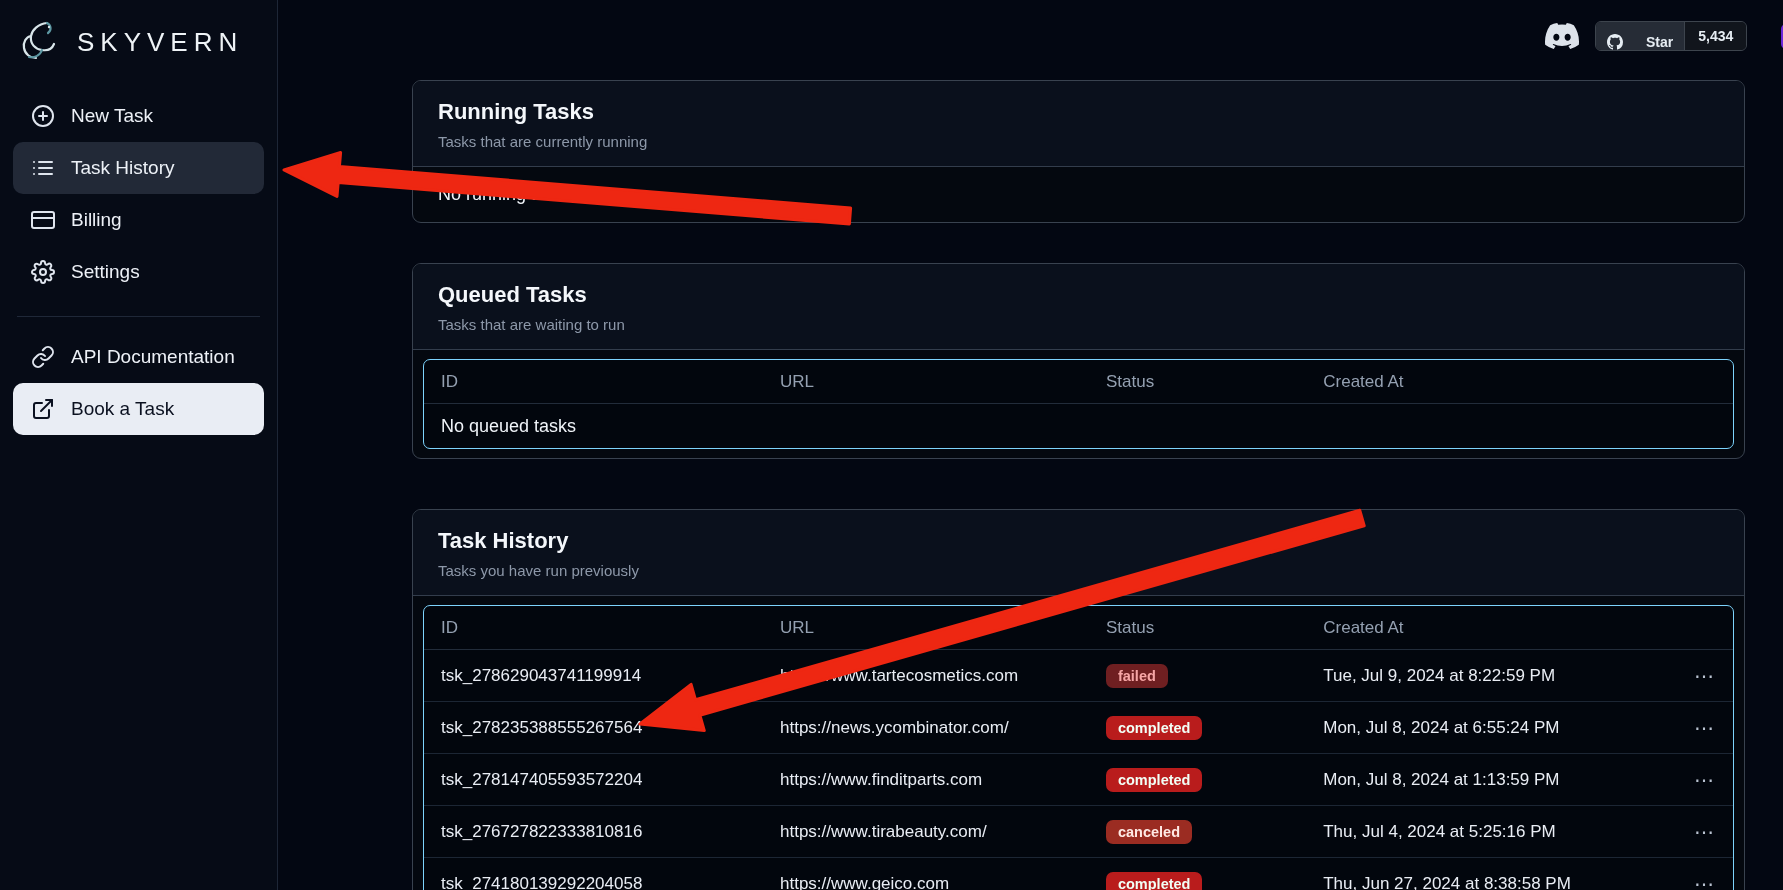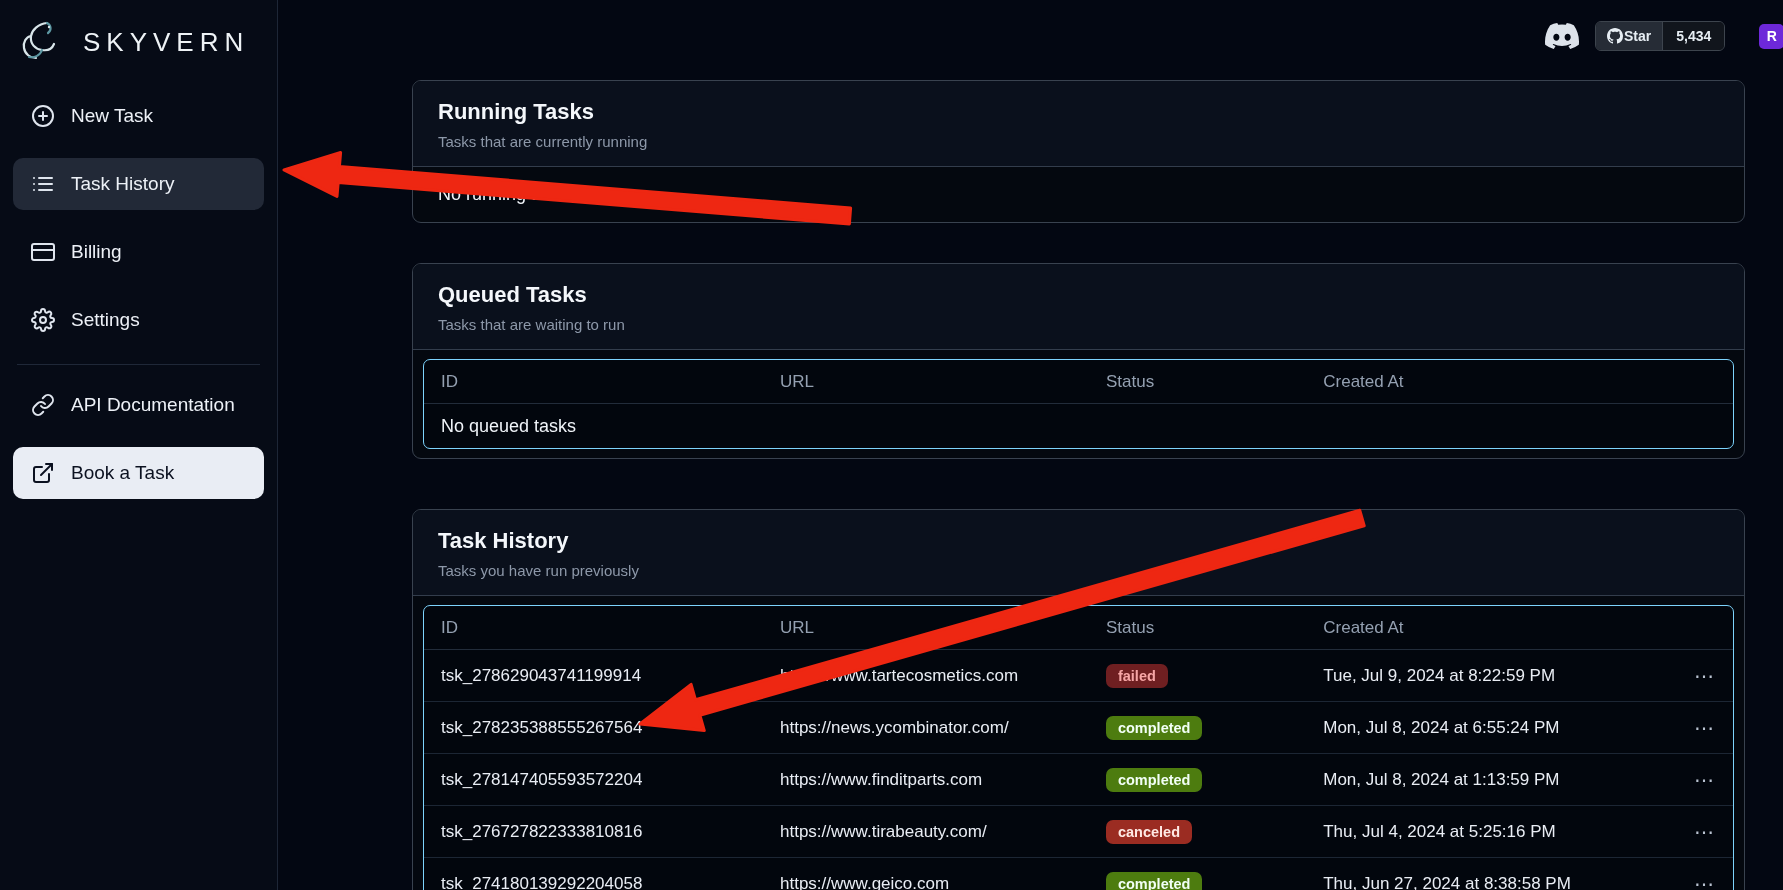--- a/index.html
+++ b/index.html
@@ -13,40 +13,40 @@
   }
 
   
   .sidebar {
     position: absolute; left: 0; top: 0; bottom: 0; width: 278px;
     background: #060b16;
     border-right: 1px solid #1d2636;
     padding: 14px 13px;
     z-index: 10;
   }
-  .logo { display: flex; align-items: center; gap: 16px; padding: 4px 6px 10px; }
+  .logo { display: flex; align-items: center; gap: 10px; padding: 4px 6px 10px; }
   .logo-mark { width: 48px; height: 48px; flex: none; }
   .logo-text { font-size: 26px; letter-spacing: 6px; color: #eef3f6; font-weight: 400; }
-  nav.primary, nav.secondary { margin-top: 14px; display: flex; flex-direction: column; gap: 16px; }
+  nav.primary, nav.secondary { margin-top: 14px; display: flex; flex-direction: column; gap: 0; }
   .nav-item {
     height: 52px; display: flex; align-items: center; gap: 16px;
     padding: 0 18px; border-radius: 10px; font-size: 19px; color: #edf1f7; cursor: pointer;
   }
   .nav-item.active { background: #222937; }
   .nav-item .nicon { width: 24px; height: 24px; display: flex; color: #dfe5ee; flex: none; }
   .nav-item .nicon svg { width: 24px; height: 24px; }
   .sep { height: 1px; background: #1f2838; margin: 18px 4px 10px; }
   .nav-item.demo { background: #e9edf4; color: #0b1120; font-weight: 500; }
   .nav-item.demo .nicon { color: #0b1120; }
 
   
   .topbar { position: absolute; top: 20px; left: 1545px; display: flex; align-items: center; height: 32px; z-index: 20; }
   .discord-btn { width: 34px; display: flex; margin-right: 16px; color: #dde2ea; cursor: pointer; }
   .gh { display: flex; align-items: stretch; border: 1px solid #3d444d; border-radius: 6px; overflow: hidden; height: 30px; cursor: pointer; background: #11151c; }
-  .gh-star { display: flex; align-items: center; gap: 1px; background: #262c36; padding: 0 11px; font-size: 14px; font-weight: 700; color: #e6edf3; }
+  .gh-star { display: flex; align-items: flex-end; gap: 23px; background: #262c36; padding: 0 11px; font-size: 14px; font-weight: 700; color: #e6edf3; }
   .gh-count { display: flex; align-items: center; background: #11151c; border-left: 1px solid #3d444d; padding: 0 13px; font-size: 14px; font-weight: 700; color: #e6edf3; }
   .avatar { width: 25px; height: 25px; background: #6d28d9; color: #fff; border-radius: 5px; display: flex; align-items: center; justify-content: center; font-size: 14px; font-weight: 700; margin-left: 34px; cursor: pointer; flex: none; }
 
   
   .content { position: absolute; left: 412px; top: 80px; width: 1333px; }
   .card { border: 1px solid #39424f; border-radius: 9px; background: #04080f; overflow: hidden; }
   .card-queued { margin-top: 40px; }
   .card-history { margin-top: 50px; }
   .card-header { padding: 18px 25px 16px; background: #0a101c; border-bottom: 1px solid #333d4c; }
   .card-title { font-size: 22px; font-weight: 700; color: #f4f7fb; }
@@ -57,21 +57,21 @@
   .thead, .trow { display: grid; align-items: center; }
   .grid4 { grid-template-columns: 25.9% 24.9% 16.6% auto; }
   .grid5 { grid-template-columns: 25.9% 24.9% 16.6% 26.4% auto; }
   .thead { height: 44px; border-bottom: 1px solid #222c3a; color: #94a0b1; font-size: 17px; }
   .thead > div, .trow > div { padding: 0 17px; overflow: hidden; white-space: nowrap; }
   .trow { height: 52px; font-size: 17px; color: #e9edf4; border-bottom: 1px solid #1c2634; cursor: pointer; }
   .trow:last-child { border-bottom: none; }
   .empty-cell { height: 44px; display: flex; align-items: center; padding: 0 17px; font-size: 18px; color: #f0f4f9; }
   .badge { display: inline-block; padding: 4px 12px; border-radius: 7px; font-size: 14.5px; font-weight: 700; }
   .badge-failed { background: #6f1f21; color: #f7a6a6; }
-  .badge-completed { background: #4d7c0f; color: #f2fff6; }
+  .badge-completed { background: #b91c1c; color: #f2fff6; }
   .badge-canceled { background: #9b2c22; color: #ffe9e4; }
   .cell-actions { text-align: right; }
   .dots { background: none; border: none; color: #b9c2d0; font-size: 20px; cursor: pointer; letter-spacing: 2px; }
 
   
   .arrows { position: absolute; inset: 0; width: 1783px; height: 890px; pointer-events: none; z-index: 40; }
 </style>
 </head>
 <body>
 

